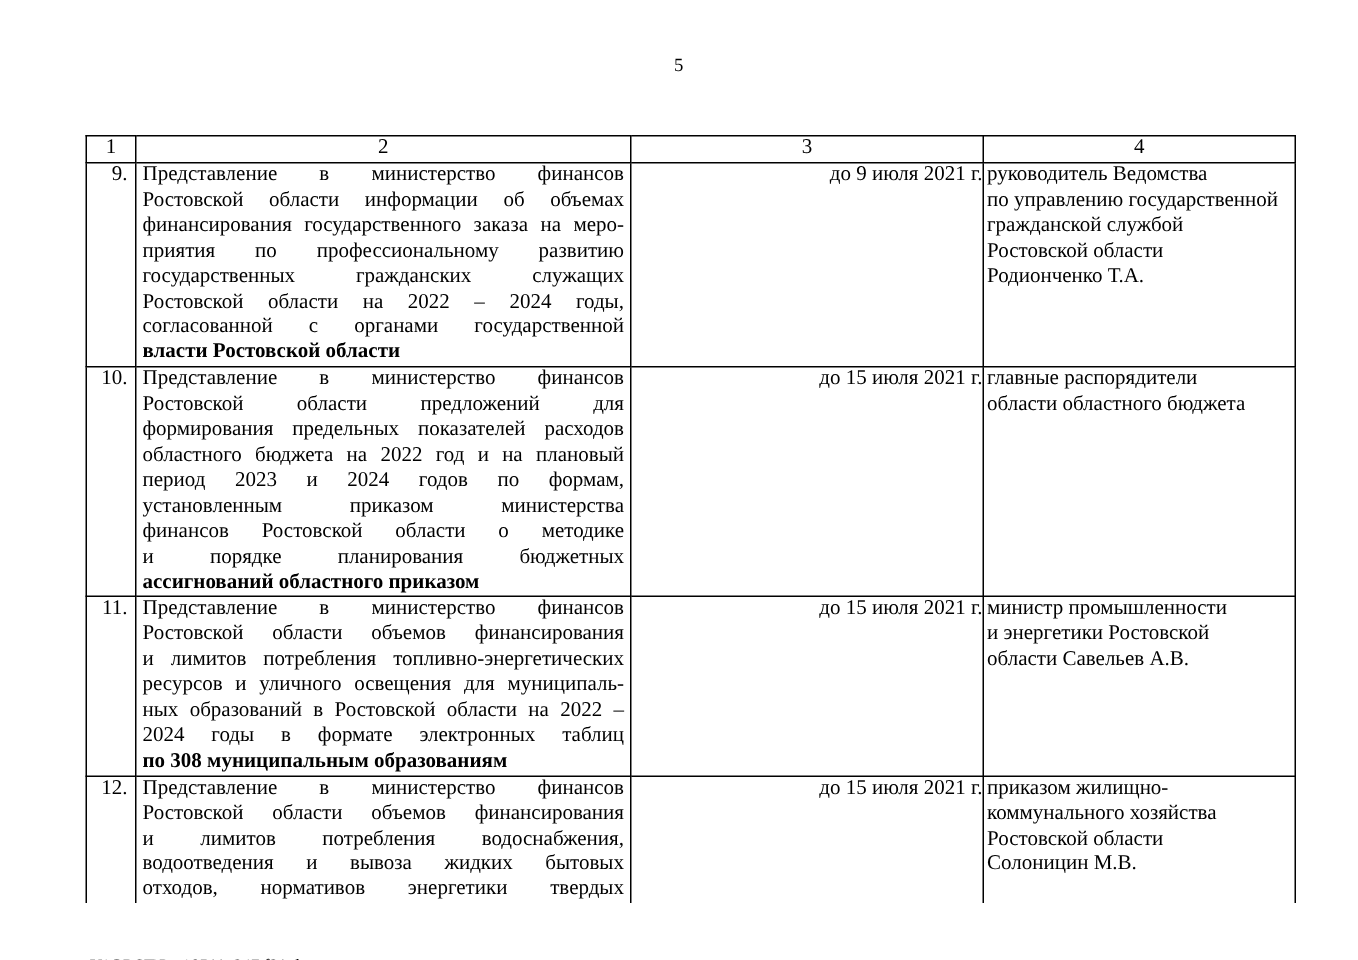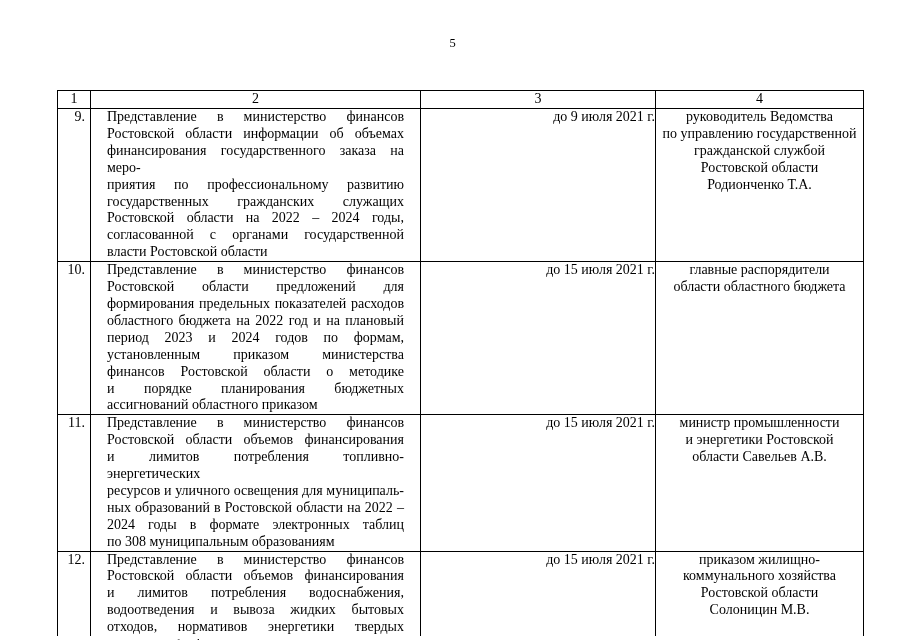--- a/index.html
+++ b/index.html
@@ -23,26 +23,26 @@
   .doc td {
     border: 1px solid #000000;
     vertical-align: top;
     padding: 0;
     font-size: 14px;
     line-height: 16.9px;
     overflow: hidden;
   }
   .doc thead td.h { height: 18px; line-height: 16px; text-align: center; }
   td.c-num { text-align: right; padding-right: 5px; }
-  td.c-action { padding: 0 16px; }
+  td.c-action { padding: 0 4px; }
   td.c-action .ln { text-align: justify; text-align-last: justify; }
-  td.c-action .ln-last { text-align-last: left; }
+  td.c-action .ln-last { text-align-last: left; font-weight: bold; }
   td.c-date { text-align: right; }
   td.c-resp { padding: 0 2px; }
-  td.c-resp .ln { text-align: center; white-space: nowrap; }
+  td.c-resp .ln { white-space: nowrap; }
   .doc tbody tr:last-child td { border-bottom: none; }
   .footer-path {
     position: absolute; left: 60px; top: 598px;
     font-size: 11.5px; line-height: 13px; margin-top: 40px;
   }
 </style>
 </head>
 <body>
 
 <div class="page">

